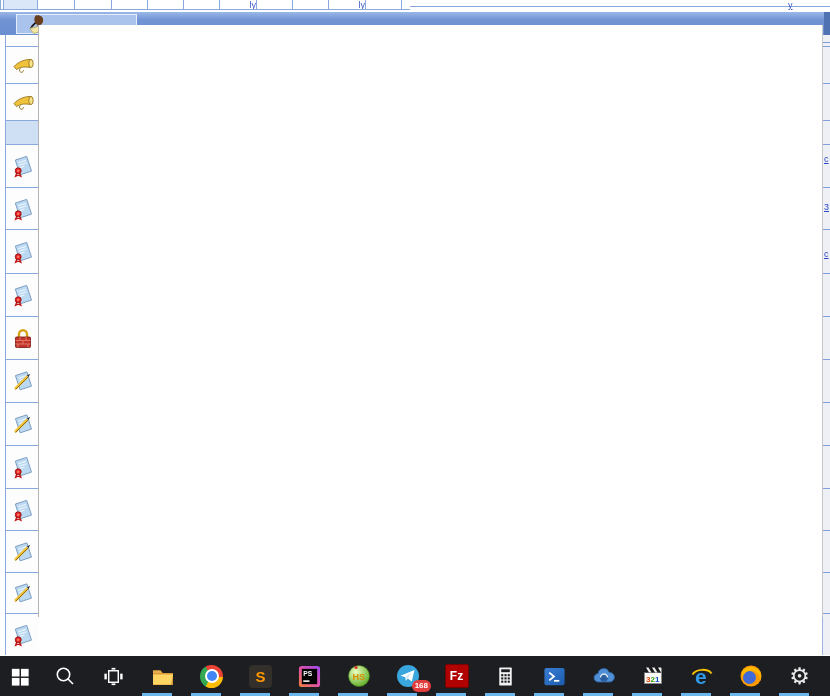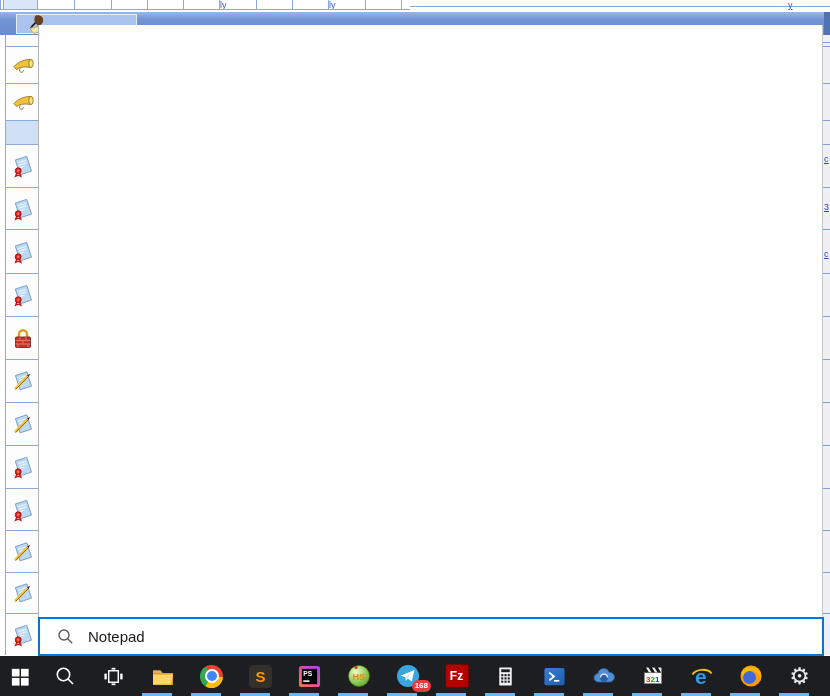--- a/index.html
+++ b/index.html
@@ -4,21 +4,21 @@
 <style>
   html,body{margin:0;padding:0;background:#fff;}
   #screen{position:relative;width:830px;height:696px;overflow:hidden;background:#fff;
           font-family:"Liberation Sans",sans-serif;}
 
   
   #top-row{position:absolute;left:0;top:0;width:830px;height:11px;}
   .cell{position:absolute;top:0;height:10px;box-sizing:border-box;background:#fff;
         border-left:1px solid #8aa9dd;border-bottom:1px solid #8aa9dd;overflow:hidden;}
   .cell .frag,.open-frag{display:block;color:#3a56c8;font-size:9px;line-height:9px;margin-top:1px;
-        text-decoration:underline;white-space:nowrap;}
+        text-decoration:underline;white-space:nowrap;text-align:right;}
   #open-cell{position:absolute;top:0;left:410px;width:420px;height:10px;background:#fff;overflow:hidden;}
   #open-line{position:absolute;left:0;top:6px;width:420px;height:1px;background:#88a8dc;}
   .open-frag{position:absolute;left:378px;top:0;}
 
   #blue-bar{position:absolute;left:0;top:12px;width:830px;height:23px;
             background:linear-gradient(#9ab7e8,#7093d4 35%,#6a8ed0);}
   #bar-cap{position:absolute;right:0;top:0;width:6px;height:23px;background:#4e72b2;}
   #sel-box{position:absolute;left:16px;top:2px;width:121px;height:20px;background:#a9c3ec;
            border:1px solid #e4edfa;box-sizing:border-box;}
   #hand-wrap{position:absolute;left:29px;top:14px;width:19px;height:21px;z-index:2;}
@@ -266,29 +266,20 @@
       <div class="rline" style="top: 453px;"></div>
       <div class="rline" style="top: 495px;"></div>
       <div class="rline" style="top: 537px;"></div>
       <div class="rline" style="top: 578px;"></div>
       <span class="rlink" style="top: 120px;">c</span>
       <span class="rlink" style="top: 168px;">3</span>
       <span class="rlink" style="top: 215px;">c</span>
     </div>
 
   <div id="results-panel"></div>
-  <div id="search-box">
-    <span class="sicon">
-      <svg viewBox="0 0 17 17" width="17" height="17">
-        <circle cx="7" cy="7" r="5" fill="none" stroke="#5a5a5a" stroke-width="1.4"></circle>
-        <line x1="10.8" y1="10.8" x2="15.2" y2="15.2" stroke="#5a5a5a" stroke-width="1.4"></line>
-      </svg>
-    </span>
-    <input id="search-input" value="Notepad" style="">
-  </div>
 
   <div id="taskbar">
       <div class="titem first">
         <span class="ticn">
           <svg viewBox="0 0 24 24" width="23" height="23">
     <rect x="3" y="4" width="8" height="8" fill="#fff"></rect>
             <rect x="12.5" y="4" width="8" height="8" fill="#fff"></rect>
     <rect x="3" y="13.5" width="8" height="8" fill="#fff"></rect>
             <rect x="12.5" y="13.5" width="8" height="8" fill="#fff"></rect>
           </svg>

